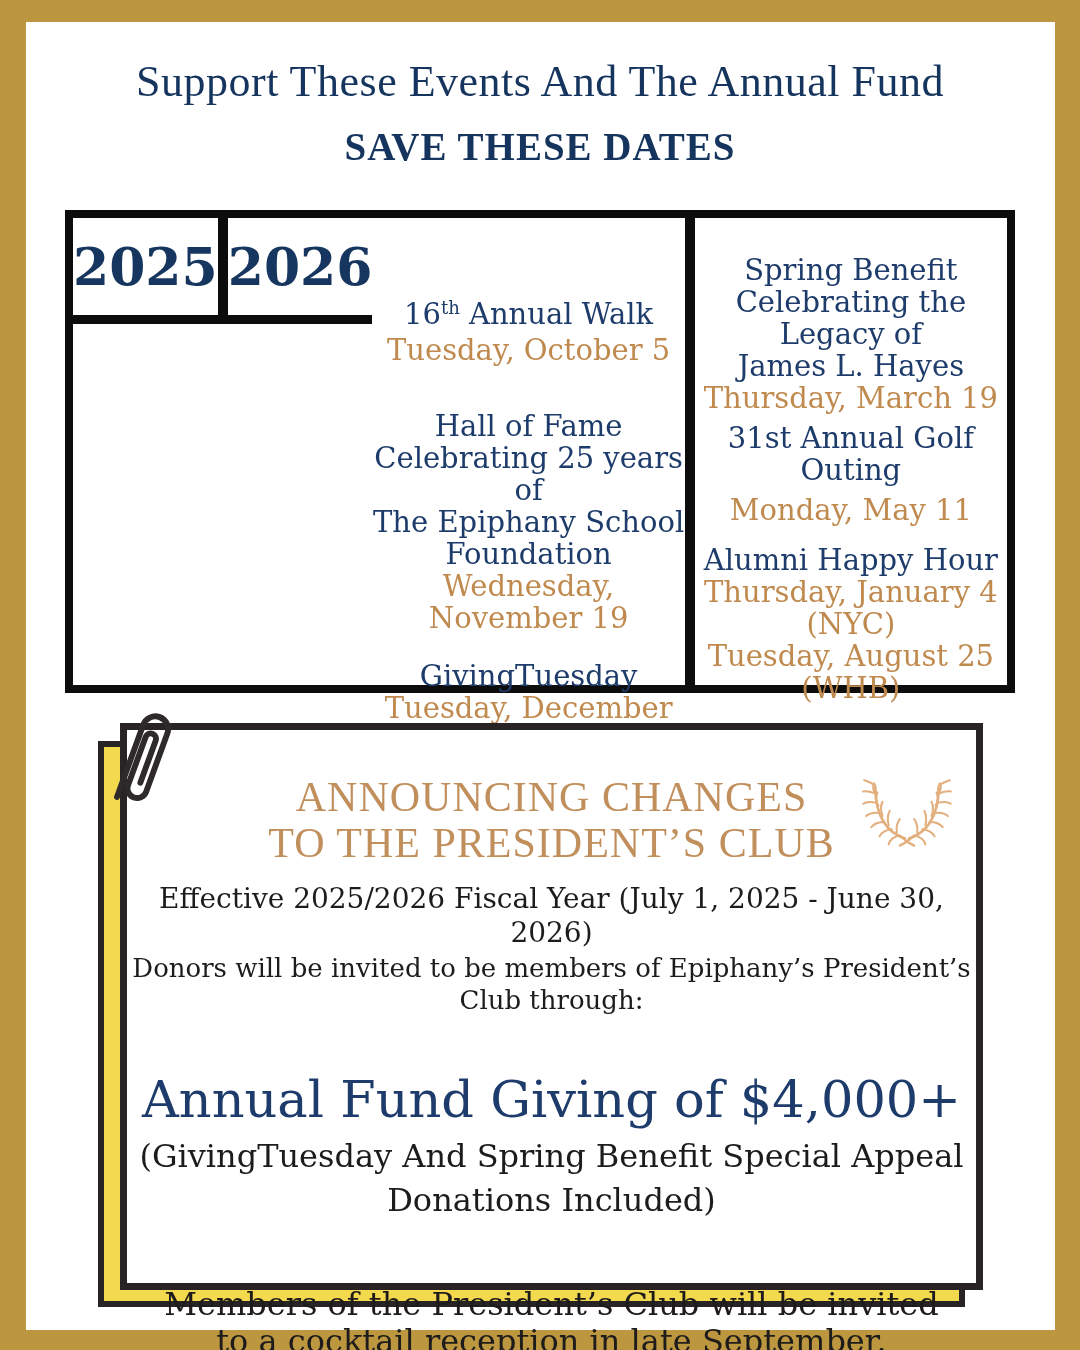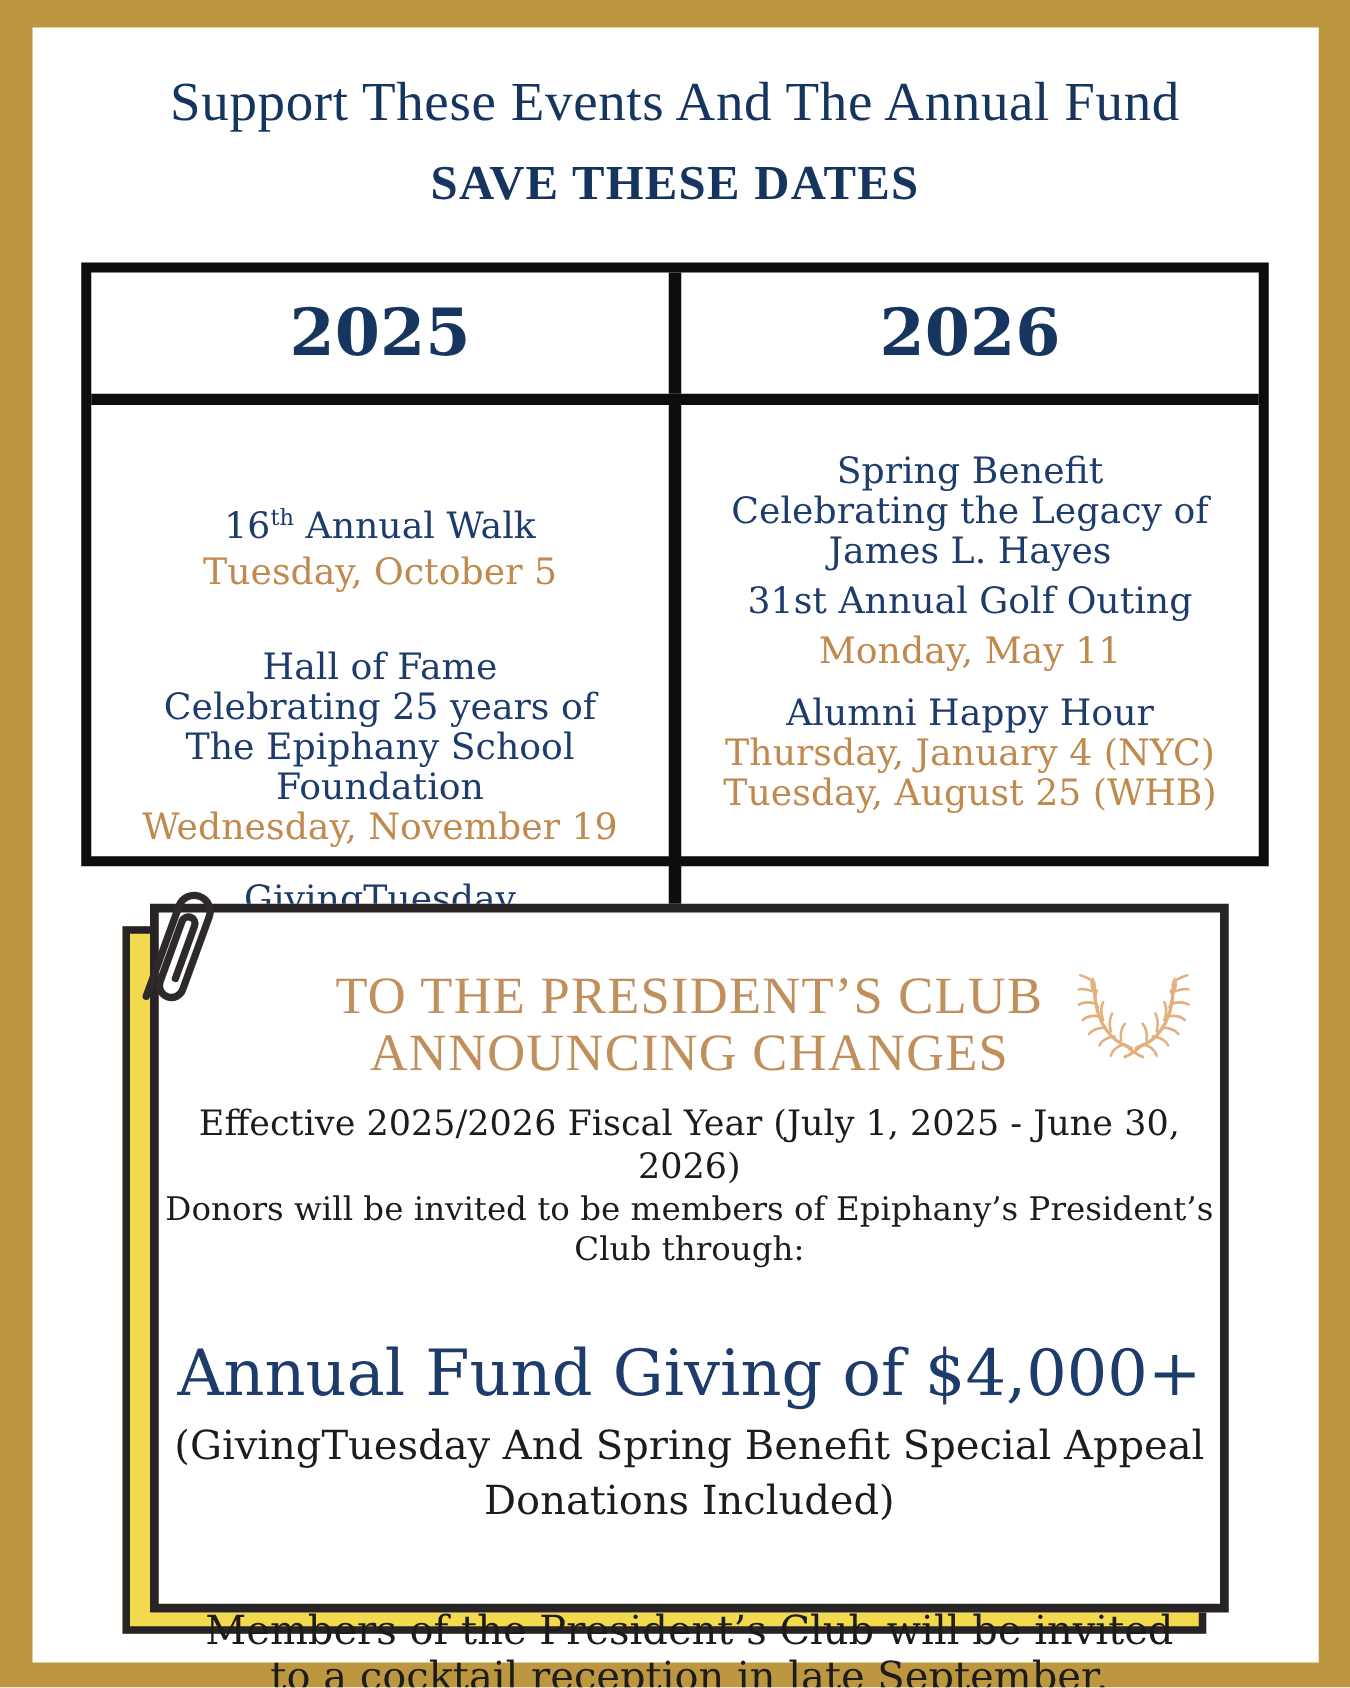--- a/index.html
+++ b/index.html
@@ -11,21 +11,21 @@
   .title1{position:absolute;left:0;right:0;top:56px;text-align:center;
           font-family:"Liberation Serif",serif;font-size:44px;font-weight:500;
           color:#16355E;letter-spacing:.5px;}
   .title2{position:absolute;left:0;right:0;top:124px;text-align:center;
           font-family:"Liberation Serif",serif;font-size:39px;font-weight:600;
           color:#16355E;letter-spacing:1px;}
 
   
   .sched{position:absolute;left:65px;top:210px;width:950px;height:483px;
          box-sizing:border-box;border:8px solid #0d0d0d;background:#fff;
-         display:flex;flex-direction:column;}
+         display:flex;flex-direction:row;justify-content:flex-end;}
   .sched-head{display:flex;height:97px;border-bottom:9px solid #0d0d0d;flex:none;}
   .head-cell{flex:1;display:flex;align-items:center;justify-content:center;
              font-family:"DejaVu Serif",serif;font-weight:700;font-size:52px;color:#17365F;}
   .head-cell.right{border-left:10px solid #0d0d0d;}
   .sched-body{display:flex;flex:1;}
   .body-cell{flex:1;box-sizing:border-box;padding-top:36px;text-align:center;}
   .body-cell.right{border-left:10px solid #0d0d0d;}
   .evt-title{font-size:29px;line-height:32px;color:#1E3C6B;}
   .evt-date{font-size:29px;line-height:32px;color:#C08A4F;}
   .mb26{margin-bottom:26px;margin-top:44px;}
@@ -82,41 +82,42 @@
           <div class="evt-title">GivingTuesday</div>
           <div class="evt-date">Tuesday, December 2</div>
         </div>
       </div>
 
       <div class="body-cell right">
         <div class="mb8">
           <div class="evt-title">Spring Benefit</div>
           <div class="evt-title">Celebrating the Legacy of</div>
           <div class="evt-title">James L. Hayes</div>
+          <div class="evt-date">Thursday, March 19</div>
         </div>
         <div class="mb18">
           <div class="evt-title">31st Annual Golf Outing</div>
           <div class="evt-date gap-top">Monday, May 11</div>
         </div>
         <div>
           <div class="evt-title">Alumni Happy Hour</div>
           <div class="evt-date">Thursday, January 4 (NYC)</div>
           <div class="evt-date">Tuesday, August 25 (WHB)</div>
         </div>
       </div>
 
     </div>
   </div>
 
   <div class="sheet"></div>
 
   <div class="card">
     <div class="card-title">
+      <div>ANNOUNCING CHANGES</div>
       <div>TO THE PRESIDENT’S CLUB</div>
-      <div>ANNOUNCING CHANGES</div>
     </div>
     <div class="effective">Effective 2025/2026 Fiscal Year (July 1, 2025 - June 30, 2026)</div>
     <div class="donors">Donors will be invited to be members of Epiphany’s President’s Club through:</div>
     <div class="fund-heading">Annual Fund Giving of $4,000+</div>
     <div class="fund-sub">
       <div>(GivingTuesday And Spring Benefit Special Appeal</div>
       <div>Donations Included)</div>
     </div>
     <div class="card-footer">
       <div>Members of the President’s Club will be invited</div>

